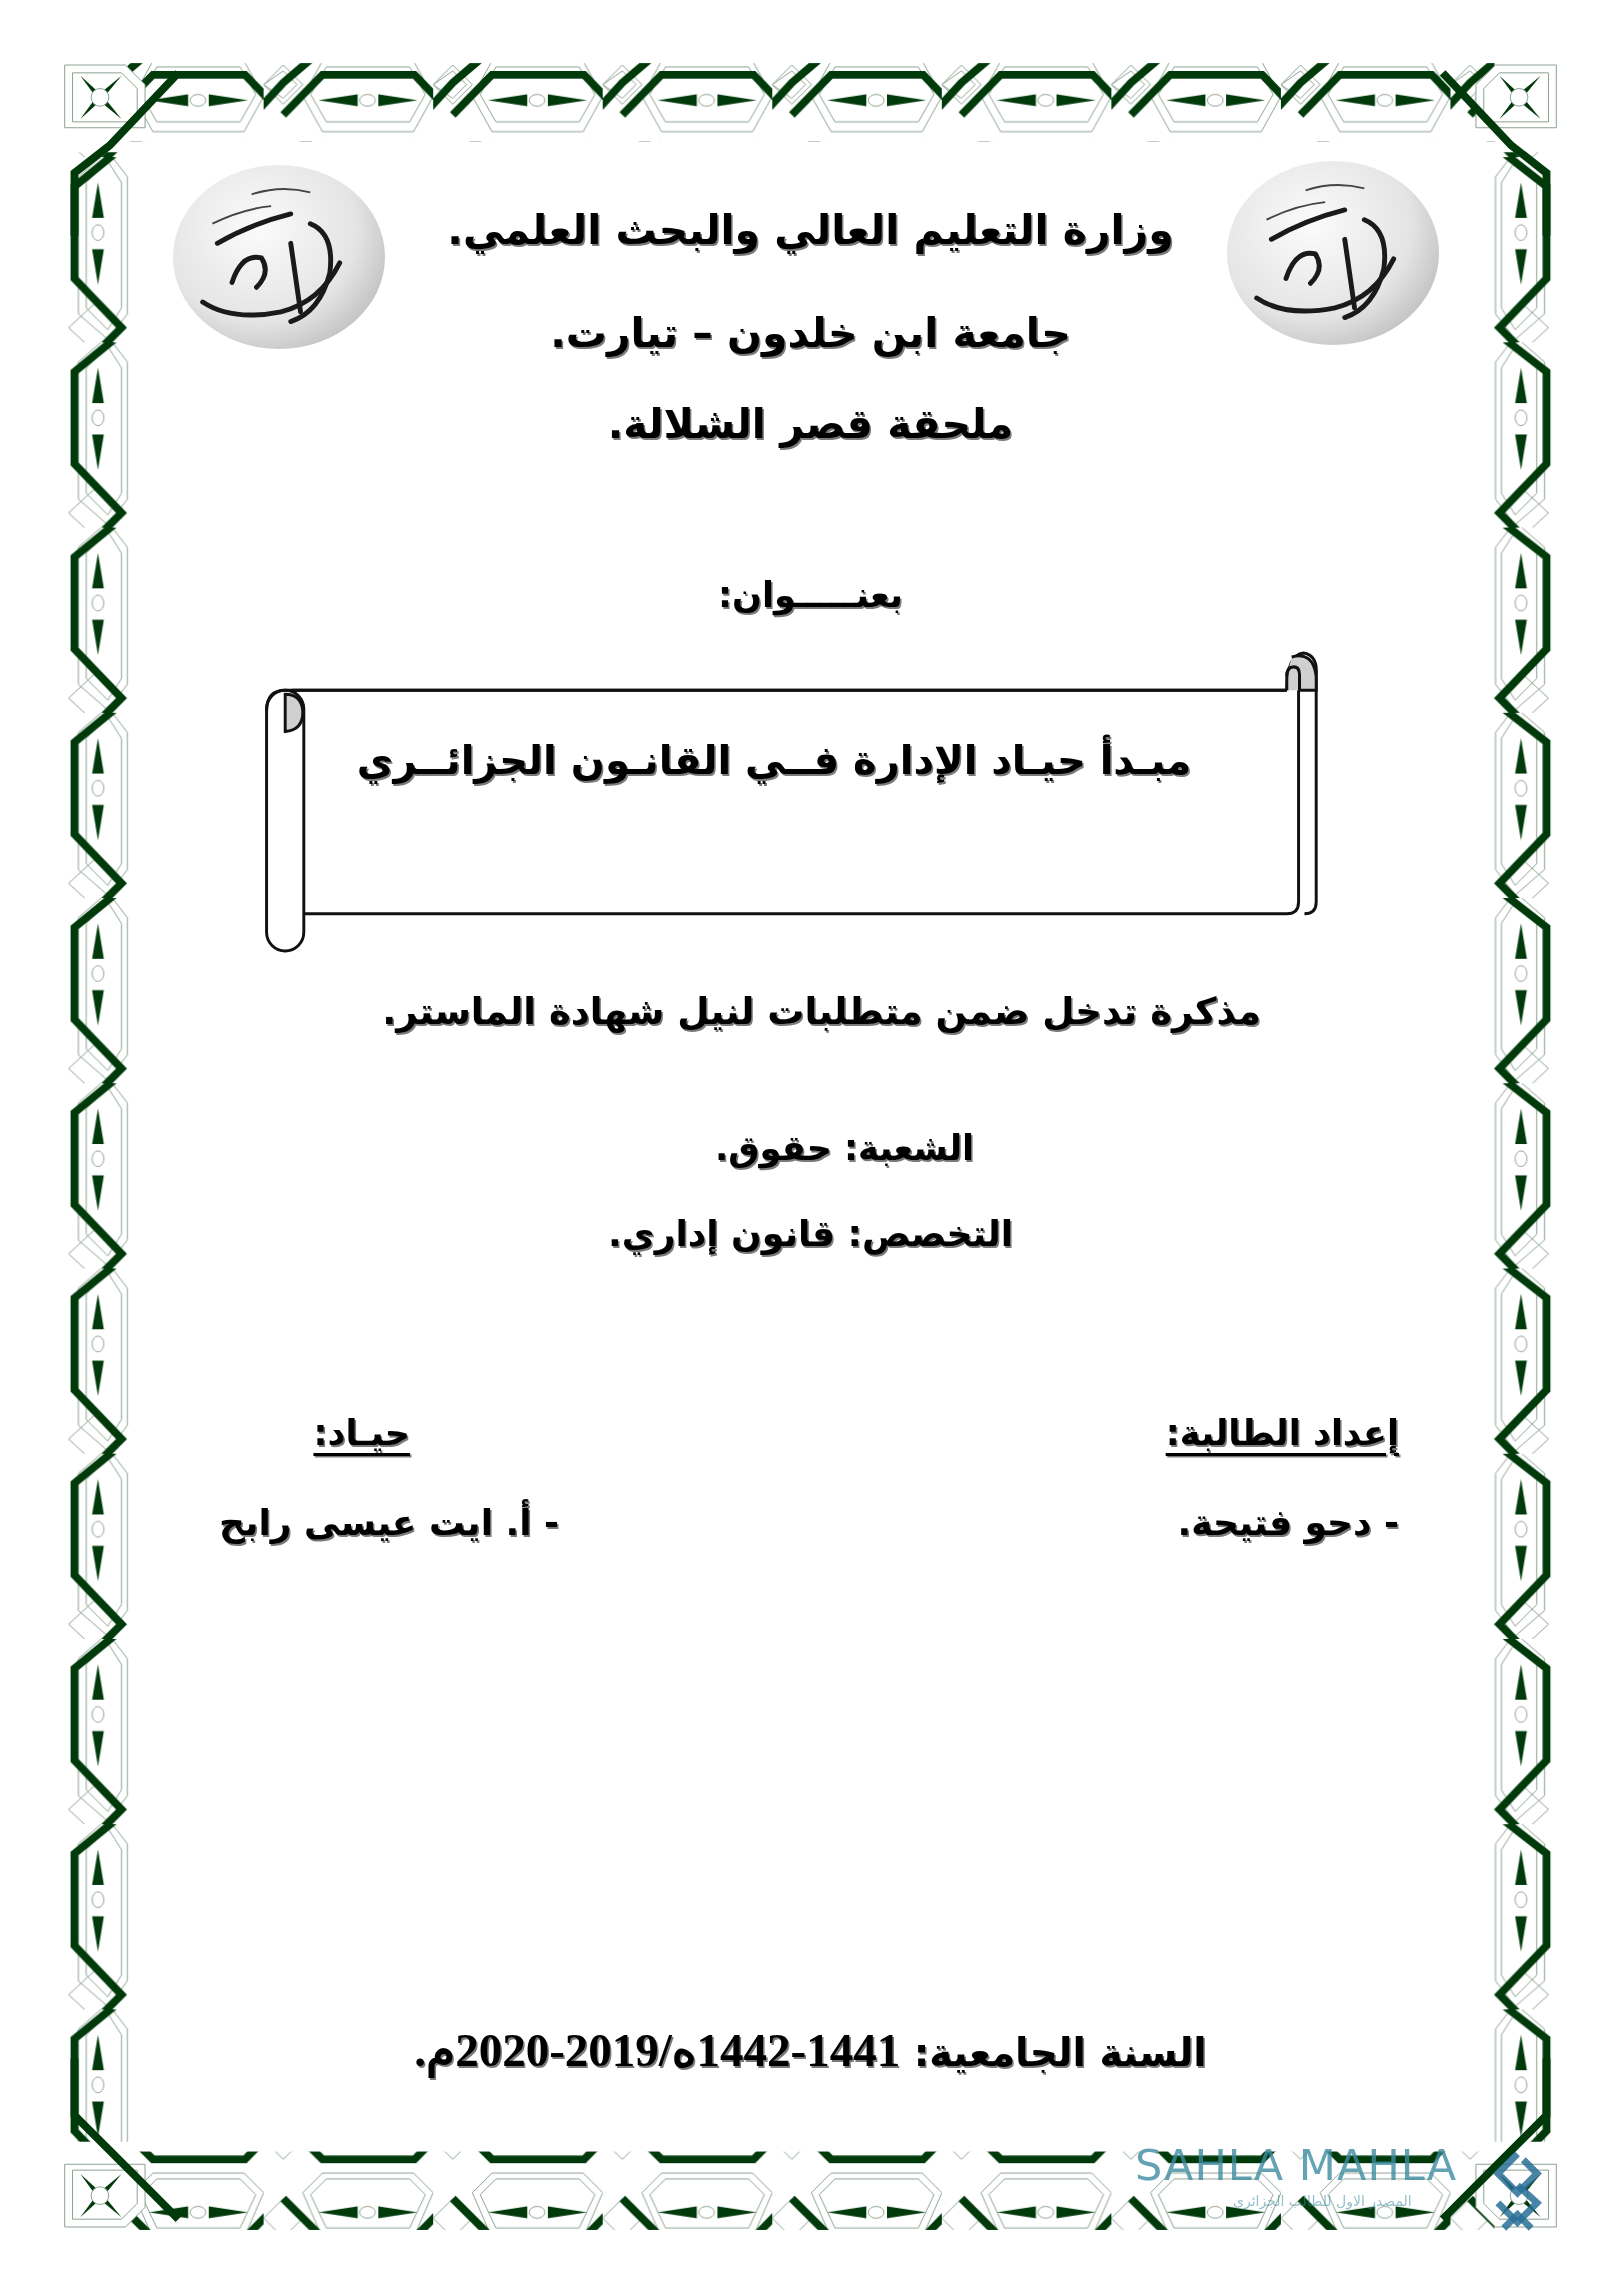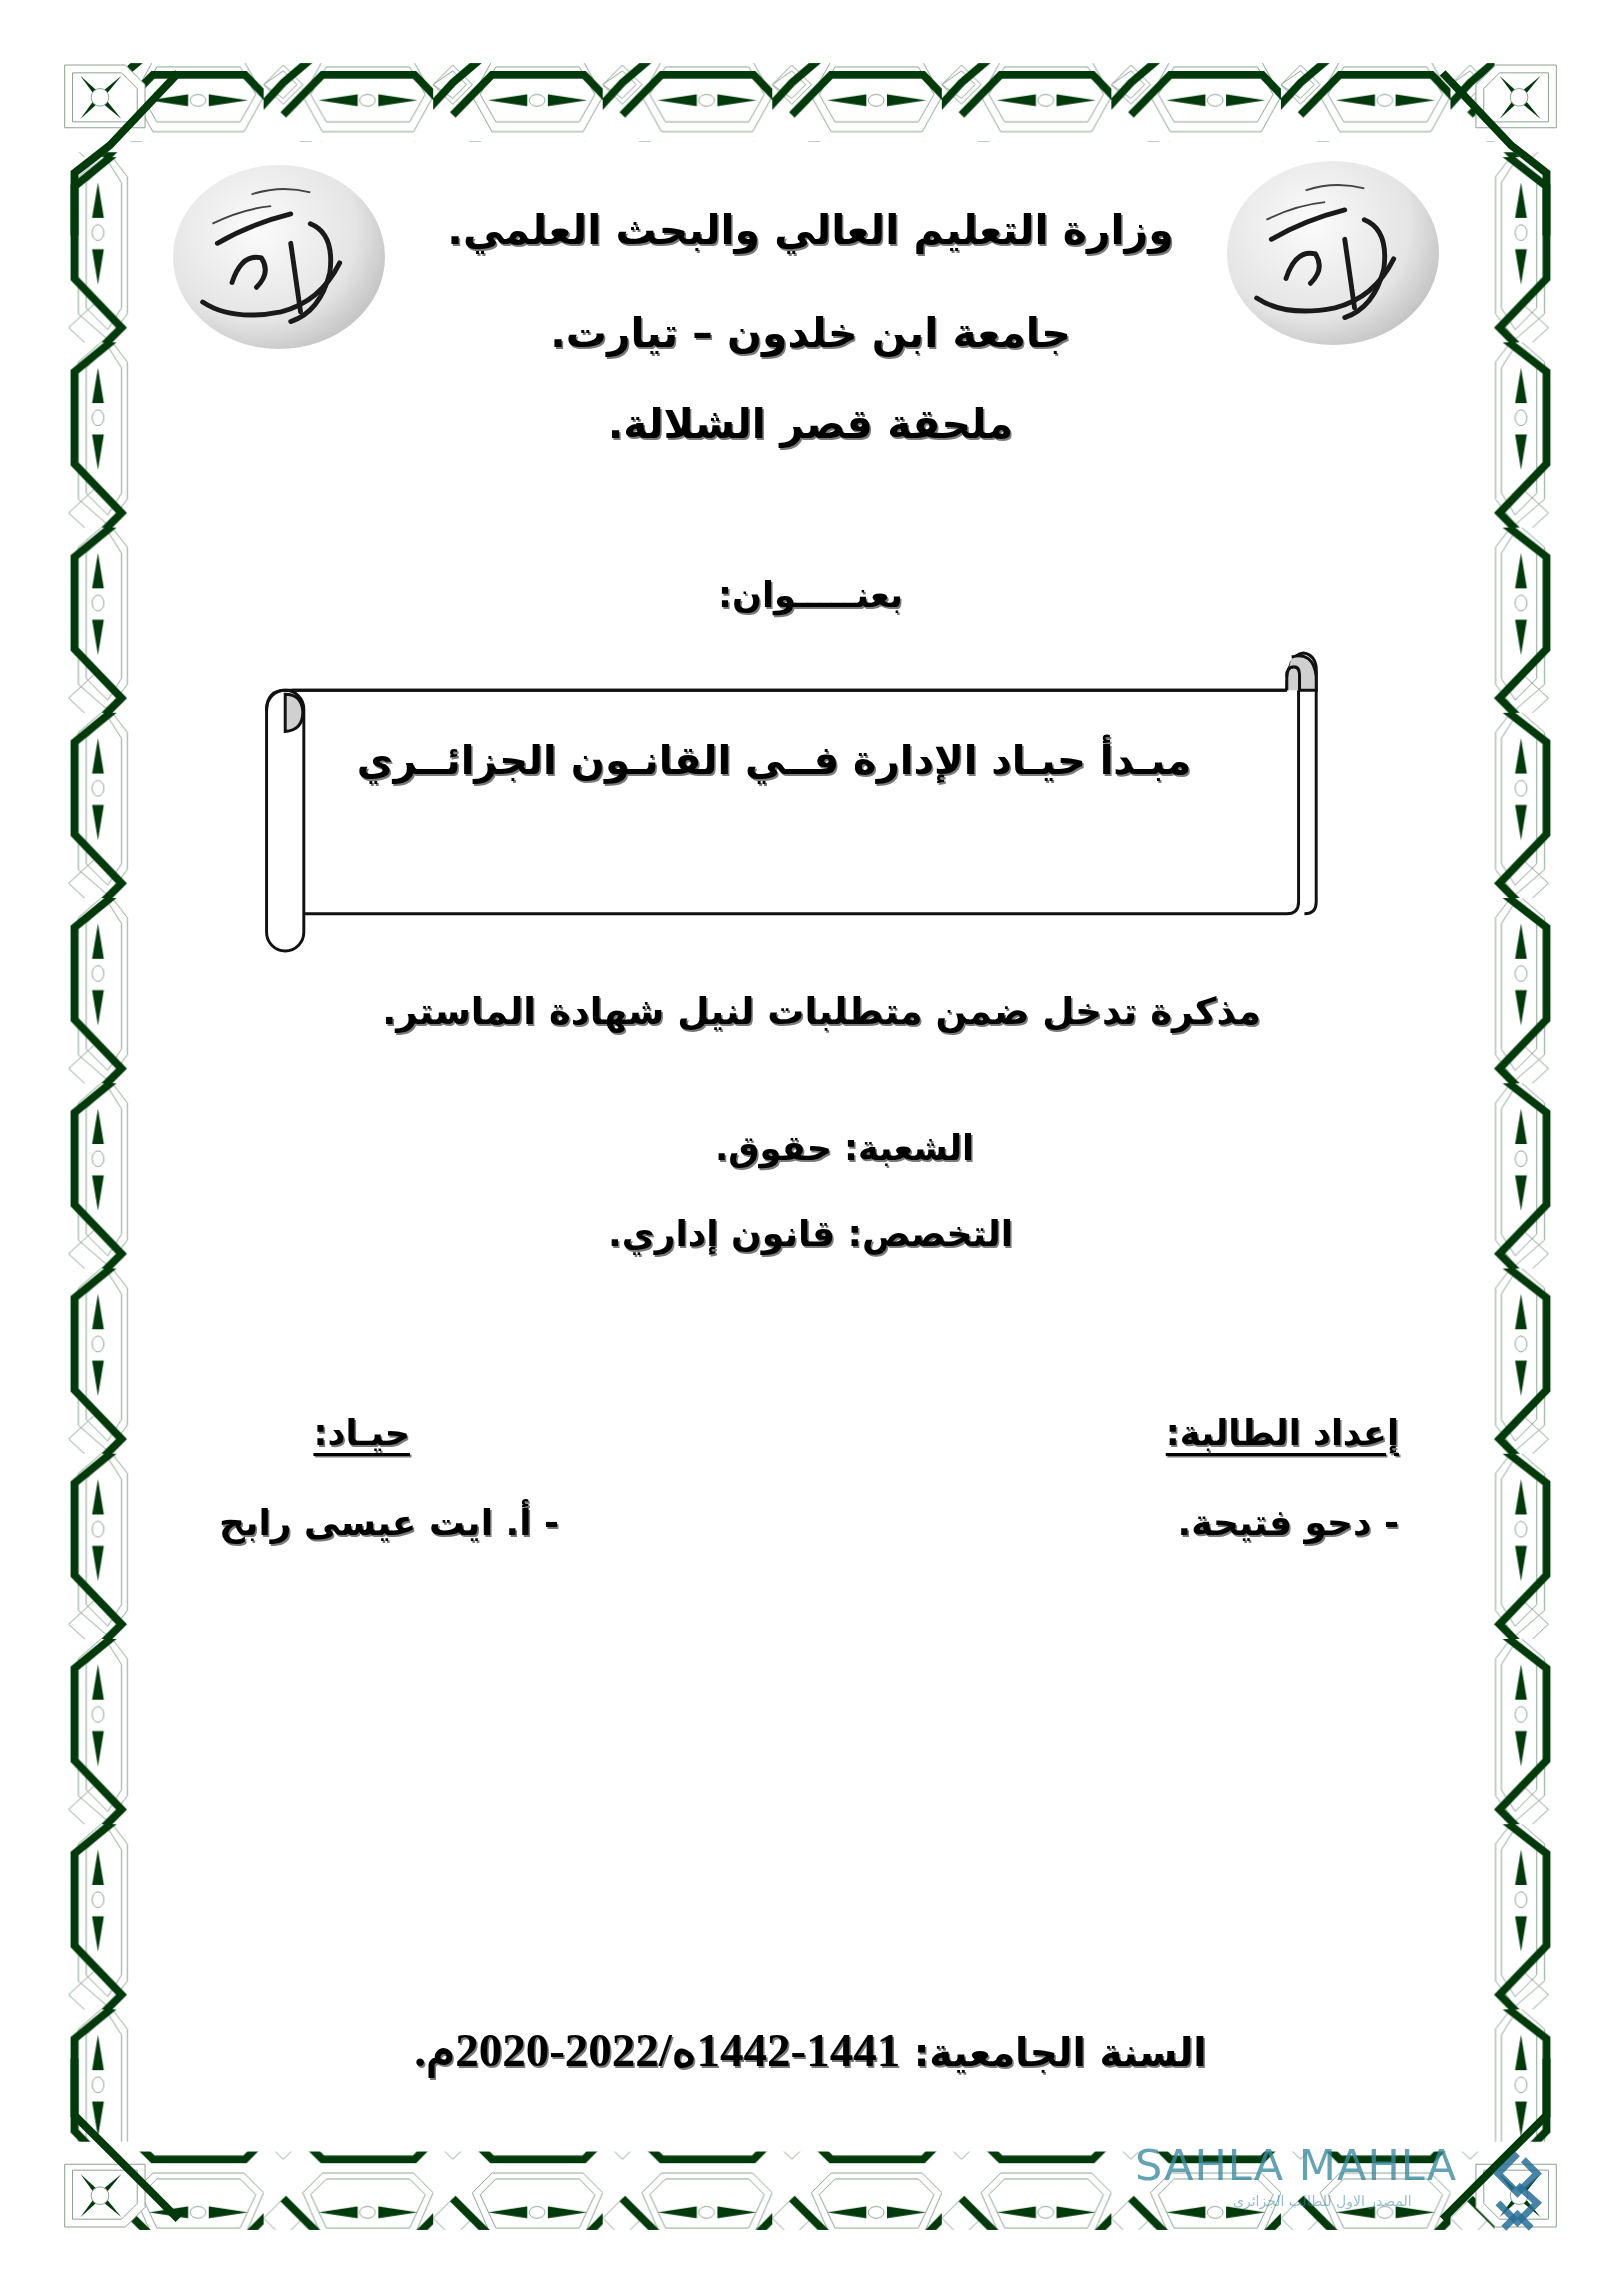--- a/index.html
+++ b/index.html
@@ -199,21 +199,21 @@
   <div class="txt center l7">الشعبة: حقوق.</div>
   <div class="txt center l8">التخصص: قانون إداري.</div>
 
   <div class="txt prep-head">إعداد الطالبة:</div>
   <div class="txt prep-name">-  دحو فتيحة.</div>
   <div class="txt sup-head">حيـاد:</div>
   <div class="txt sup-name">- أ. ايت عيسى رابح</div>
 
   <div class="txt center year">
     <span>السنة الجامعية:</span>
-    <span class="num">1441-1442ه/2022-2020م.</span>
+    <span class="num">1441-1442ه/2019-2020م.</span>
   </div>
 
   <div class="watermark">
     <div class="wm-text">SAHLA MAHLA</div>
     <div class="wm-sub">المصدر الاول للطالب الجزائري</div>
     <svg class="wm-logo" width="59" height="88" viewBox="0 0 60 90">
       <g fill="none" stroke="rgba(40,110,150,0.85)" stroke-width="7" stroke-linejoin="miter">
         <polyline points="30,4 10,24 30,44 50,24 36,10"></polyline>
         <polyline points="10,54 30,74 50,54 30,36"></polyline>
         <polyline points="16,80 30,66 44,80"></polyline>

